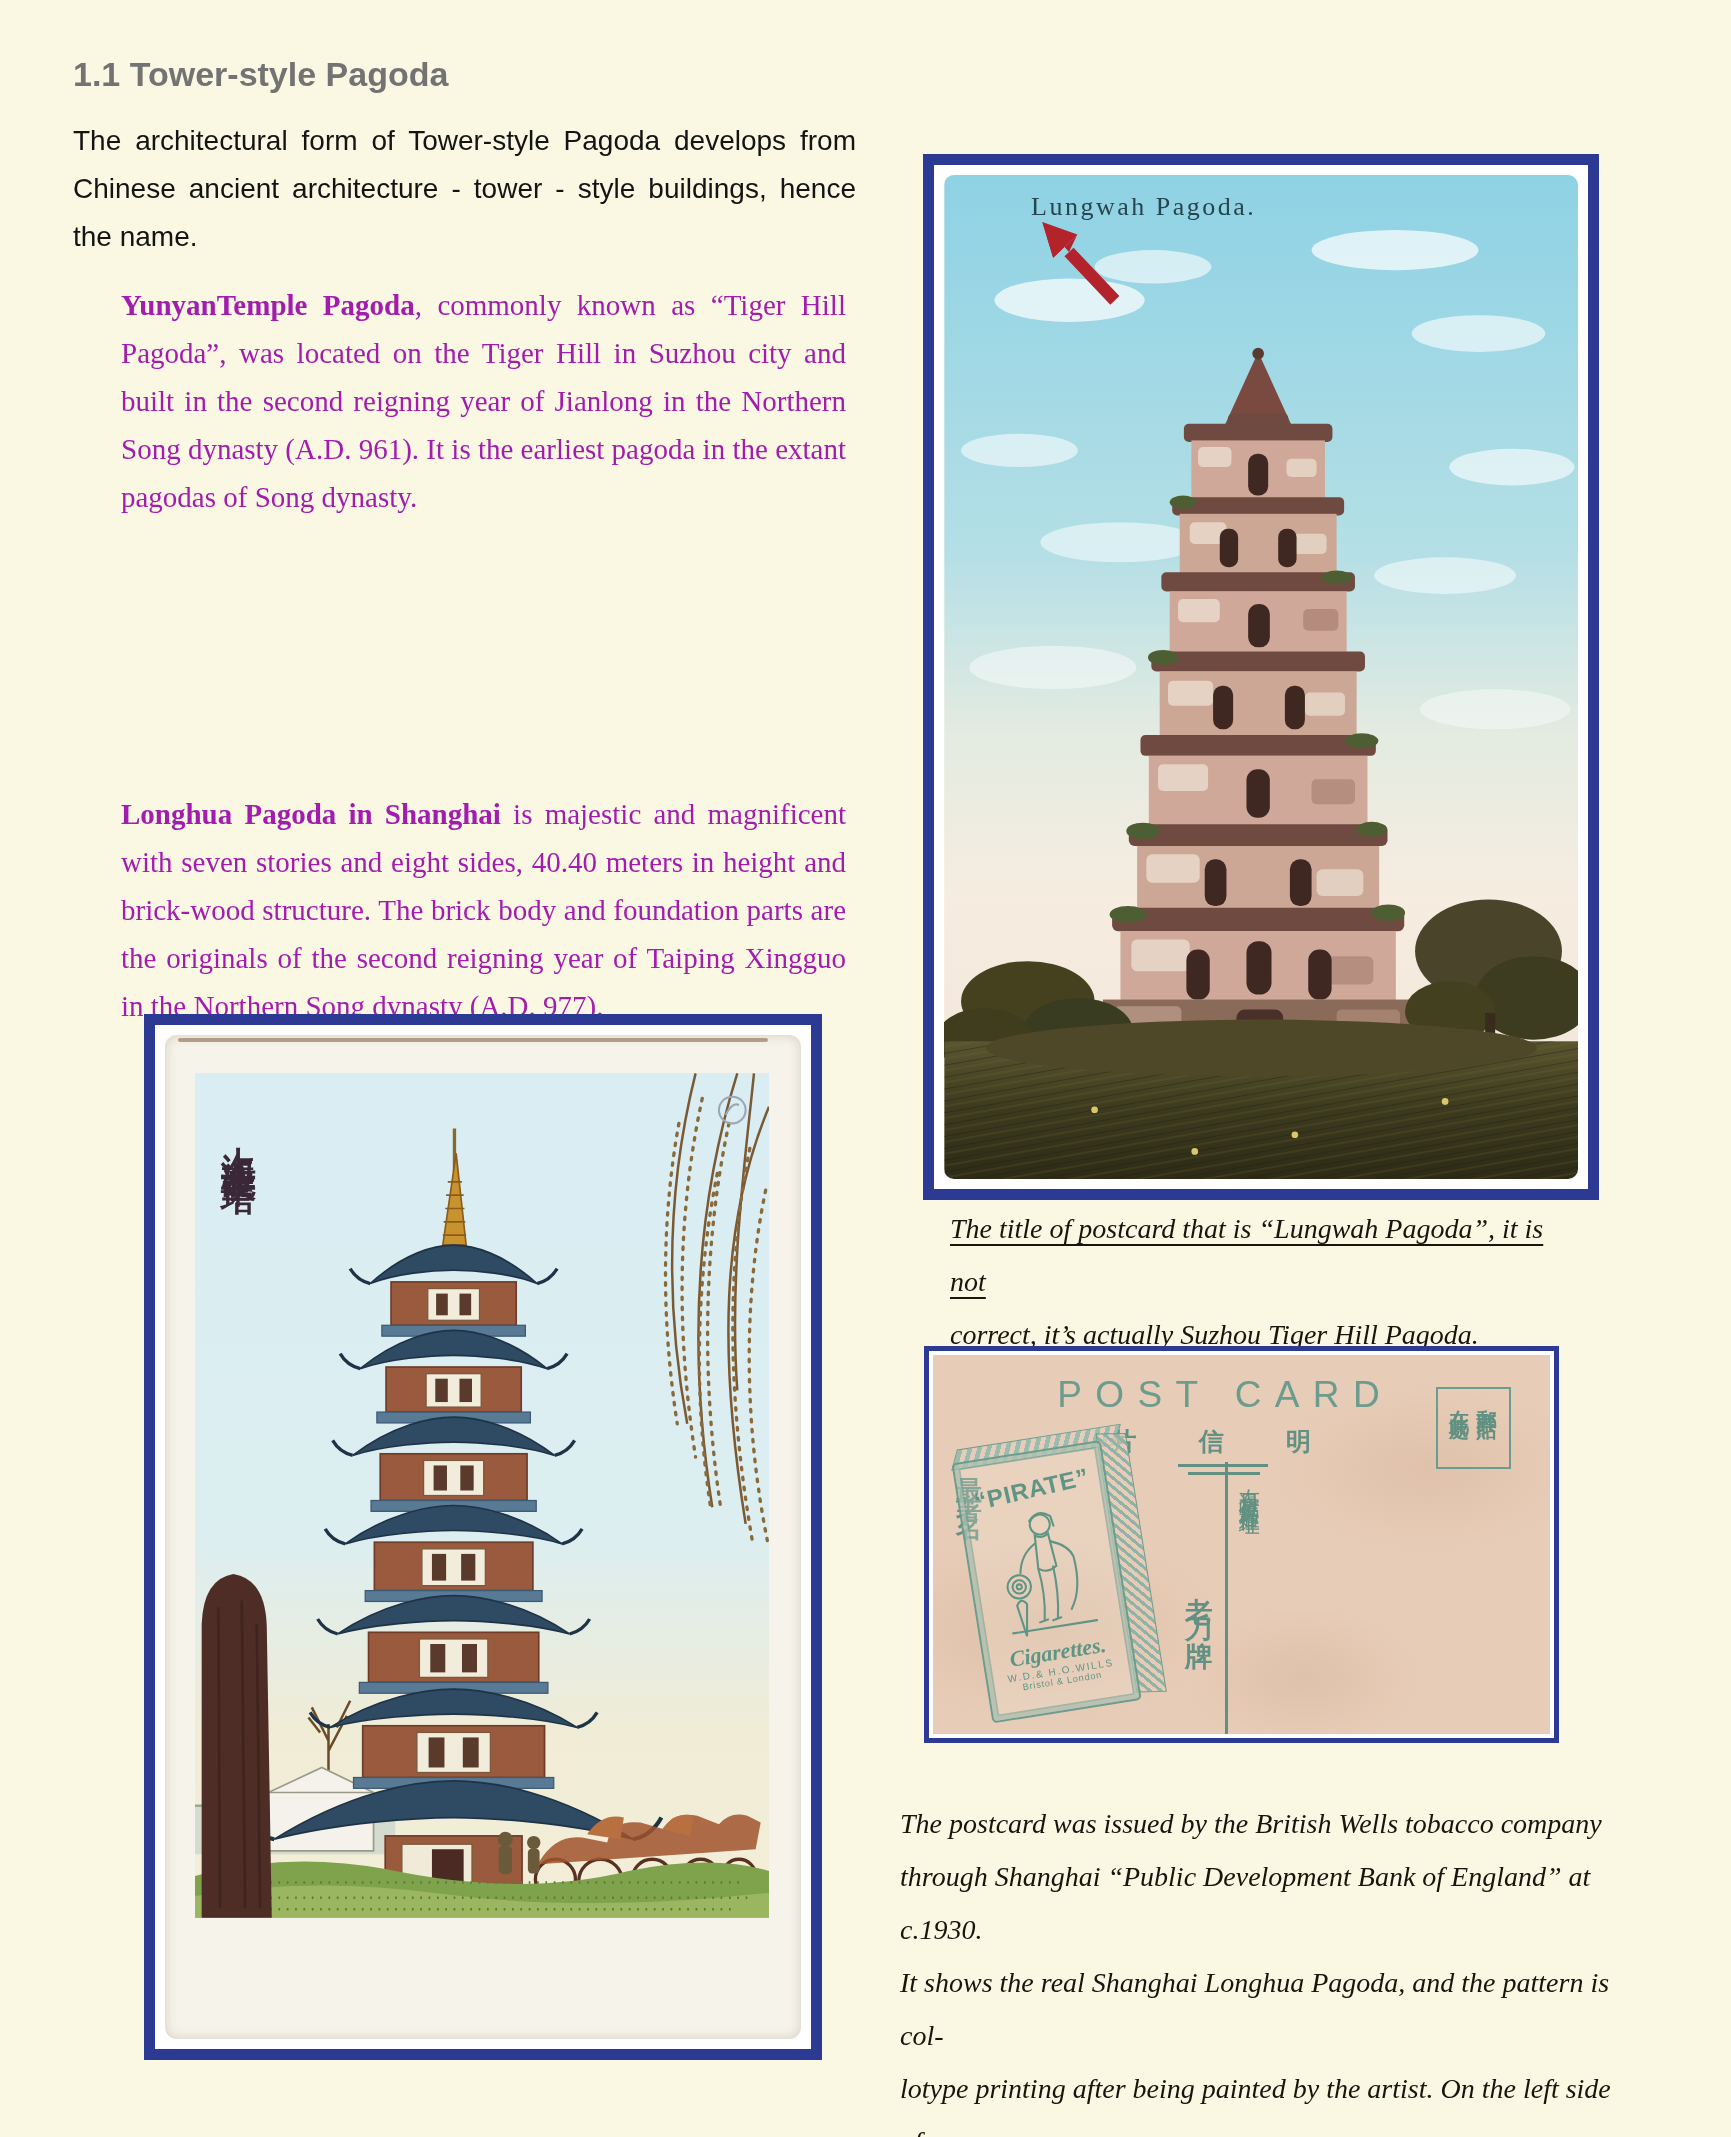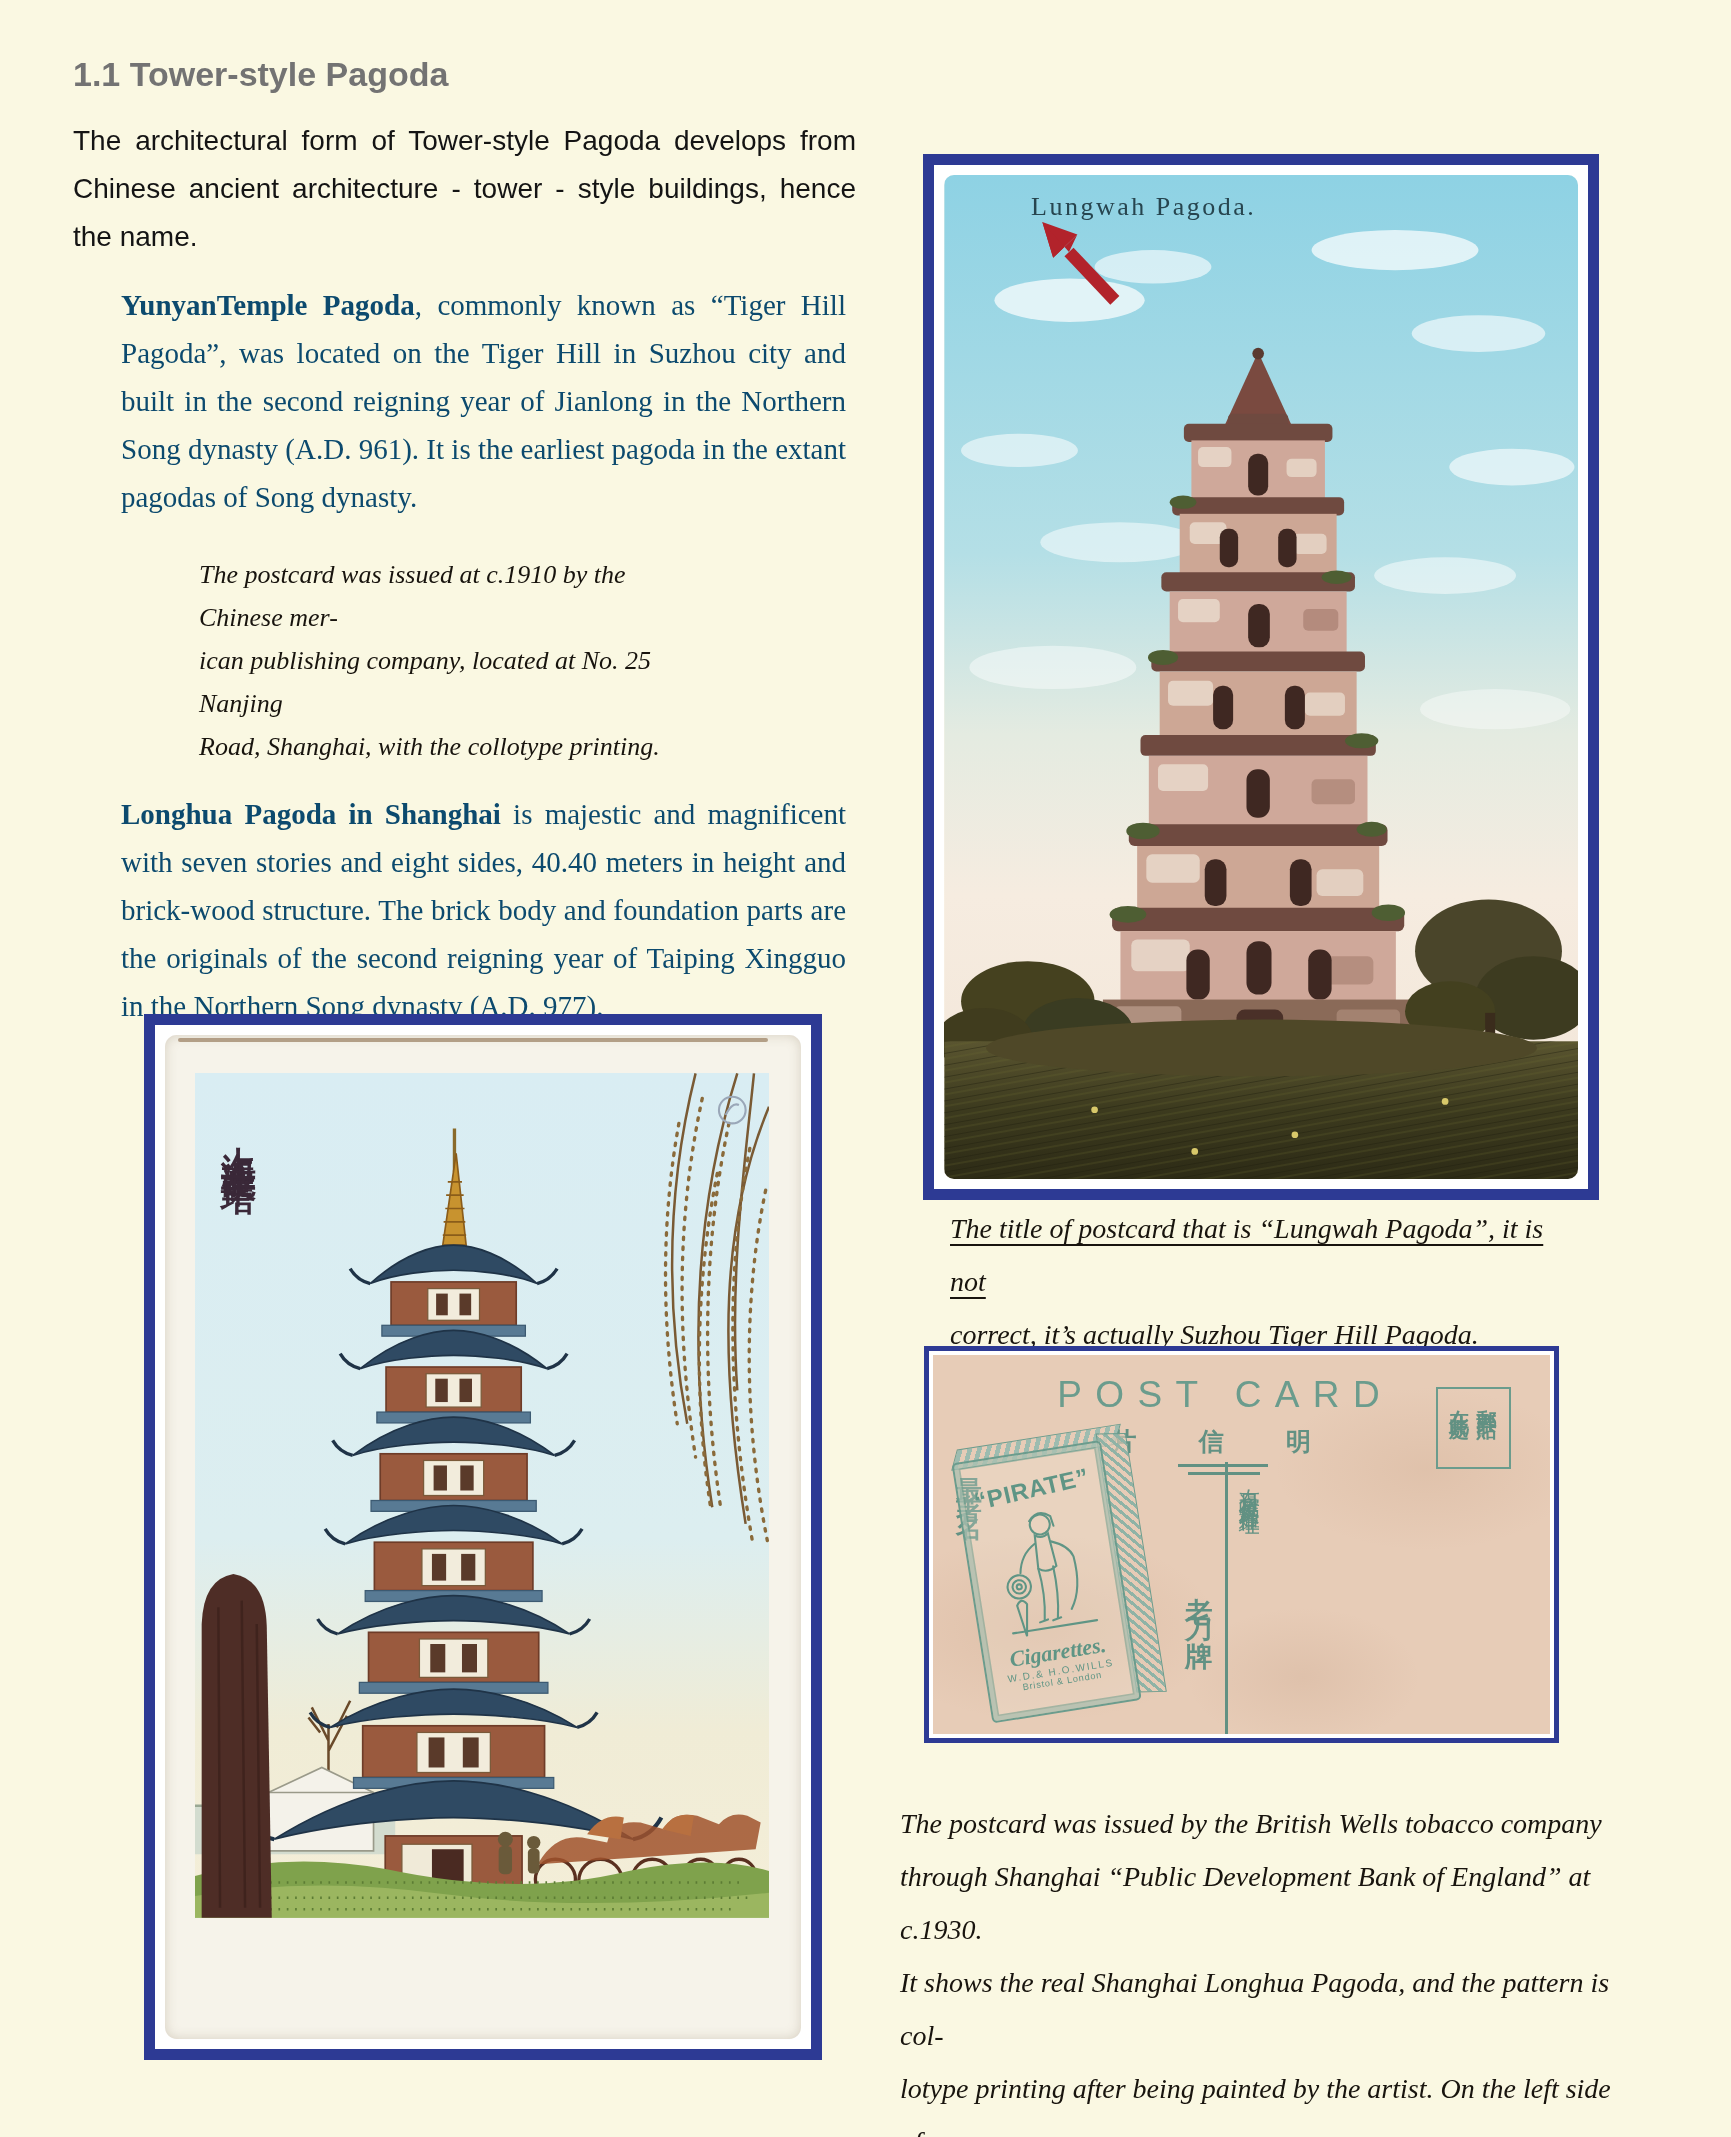--- a/index.html
+++ b/index.html
@@ -12,21 +12,21 @@
   .title{
     left:73px;top:55px;width:751px;
     font-family:"Liberation Sans", sans-serif;font-weight:bold;font-size:34px;color:#737373;
   }
   .intro{
     left:73px;top:117px;width:783px;
     font-family:"Liberation Sans", sans-serif;font-size:28px;line-height:48px;
     text-align:justify;color:#141414;
   }
   .body-para{
-    width:725px;font-size:29px;line-height:48px;text-align:justify;color:#0c4a6e;
+    width:725px;font-size:29px;line-height:48px;text-align:justify;color:#a21caf;
   }
   .body-para b{font-weight:bold;}
   .caption-ital{
     font-style:italic;color:#18140e;
   }
   .small-cap{font-size:26px;line-height:43px;}
   .big-cap{font-size:28px;line-height:53px;}
   .underlined{text-decoration:underline;text-underline-offset:5.8px;}
   
   .frame{
@@ -120,21 +120,20 @@
 <div class="page">
 
   <div class="abs title">1.1 Tower-style Pagoda</div>
 
   <div class="abs intro">The architectural form of Tower-style Pagoda develops from Chinese ancient architecture - tower - style buildings, hence the name.</div>
 
   <div class="abs body-para" style="left:121px;top:281px;">
     <b>YunyanTemple Pagoda</b><span>, commonly known as “Tiger Hill Pagoda”, was located on the Tiger Hill in Suzhou city and built in the second reigning year of Jianlong in the Northern Song dynasty (A.D. 961). It is the earliest pagoda in the extant pagodas of Song dynasty.</span>
   </div>
 
-  <div class="abs caption-ital small-cap" style="left:199px;top:553px;width:484px;">The postcard was issued at c.1910 by the Chinese mer-<br>ican publishing company, located at No. 25 Nanjing<br>Road, Shanghai, with the collotype printing.</div>
 
   <div class="abs body-para" style="left:121px;top:790px;">
     <b>Longhua Pagoda in Shanghai</b><span> is majestic and magnificent with seven stories and eight sides, 40.40 meters in height and brick-wood structure. The brick body and foundation parts are the originals of the second reigning year of Taiping Xingguo in the Northern Song dynasty (A.D. 977).</span>
   </div>
 
   <div class="abs frame" style="left:144px;top:999px;width:678px;height:1046px;">
     <div class="postcard-paper">
       <div style="position:absolute;left:13.4px;top:3.3px;right:33px;height:3.3px;background:#8a6a4a;opacity:.6;border-radius:2.5px;"></div>
 
       <div style="position:absolute;left:30px;top:38px;width:574px;height:845px;background:#d9edf3;overflow:hidden;">

